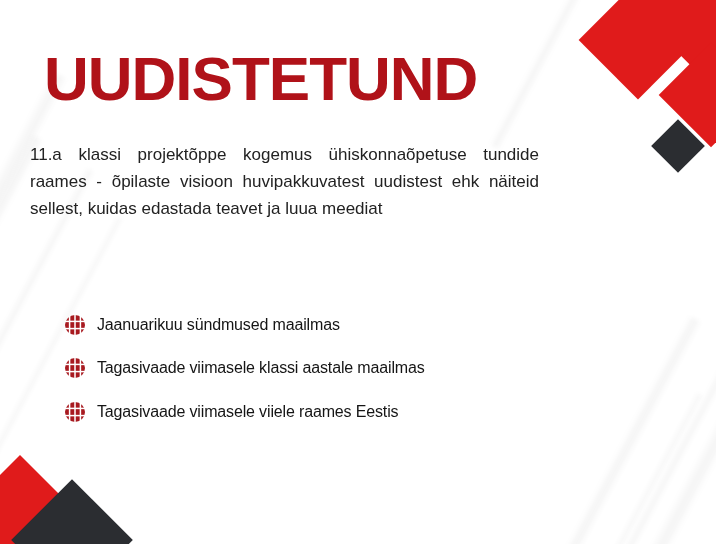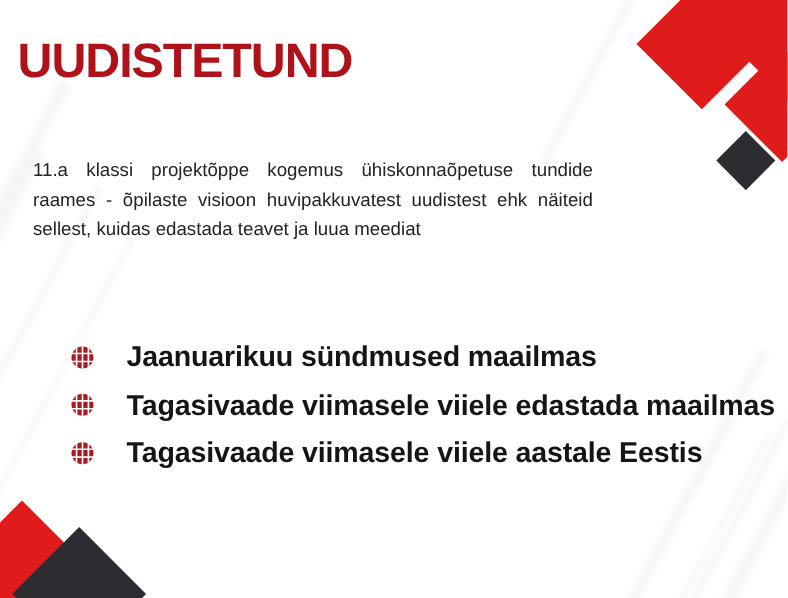--- a/index.html
+++ b/index.html
@@ -59,24 +59,24 @@
   .dia-tr-small { width: 74px;  height: 74px;  left: 674px; top: 58px;  }
   .dia-tr-dark  { width: 38px;  height: 38px;  left: 659px; top: 127px; }
 
   
   .dia-bl-red   { width: 92px;  height: 92px;  left: -26px; top: 474px; }
   .dia-bl-dark  { width: 86px;  height: 86px;  left: 29px;  top: 497px; }
 
   
   #title {
     position: absolute;
-    left: 16px;
+    left: 44px;
     top: 4px;
     z-index: 3;
-    font-size: 44px;
+    font-size: 62px;
     font-weight: 700;
     letter-spacing: -1px;
     line-height: 1.05;
     white-space: nowrap;
   }
 
   
   #intro {
     position: absolute;
     left: 30px;
@@ -105,23 +105,23 @@
   }
   .bullet-icon {
     width: 30px;
     flex: 0 0 30px;
     display: flex;
     align-items: center;
     justify-content: center;
   }
   .bullet-icon svg { display: block; }
   .bullet-label {
-    margin-left: 25px;
-    font-size: 26px;
-    font-weight: 700;
+    margin-left: 7px;
+    font-size: 16px;
+    font-weight: 400;
     color: #151515;
     letter-spacing: -0.15px;
     white-space: nowrap;
   }
 </style>
 </head>
 <body>
 
 <div id="slide" style="background: rgb(255, 255, 255);">
 
@@ -174,33 +174,33 @@
           <circle cx="11" cy="11" r="10" fill="#A81A20"></circle>
           <g stroke="#ffffff" stroke-width="1.5" fill="none">
             <line x1="1" y1="7.4" x2="21" y2="7.4"></line>
             <line x1="1" y1="14.6" x2="21" y2="14.6"></line>
             <line x1="11" y1="1" x2="11" y2="21"></line>
             <line x1="5.6" y1="1.9" x2="5.6" y2="20.1"></line>
             <line x1="16.4" y1="1.9" x2="16.4" y2="20.1"></line>
           </g>
         </svg>
       </span>
-      <span class="bullet-label" style="color: rgb(21, 21, 21);">Tagasivaade viimasele viiele edastada maailmas</span>
+      <span class="bullet-label" style="color: rgb(21, 21, 21);">Tagasivaade viimasele klassi aastale maailmas</span>
     </div>
 
     <div class="bullet-row">
       <span class="bullet-icon">
         <svg width="22" height="22" viewBox="0 0 22 22" aria-hidden="true">
           <circle cx="11" cy="11" r="10" fill="#A81A20"></circle>
           <g stroke="#ffffff" stroke-width="1.5" fill="none">
             <line x1="1" y1="7.4" x2="21" y2="7.4"></line>
             <line x1="1" y1="14.6" x2="21" y2="14.6"></line>
             <line x1="11" y1="1" x2="11" y2="21"></line>
             <line x1="5.6" y1="1.9" x2="5.6" y2="20.1"></line>
             <line x1="16.4" y1="1.9" x2="16.4" y2="20.1"></line>
           </g>
         </svg>
       </span>
-      <span class="bullet-label" style="color: rgb(21, 21, 21);">Tagasivaade viimasele viiele aastale Eestis</span>
+      <span class="bullet-label" style="color: rgb(21, 21, 21);">Tagasivaade viimasele viiele raames Eestis</span>
     </div>
 
   </div>
 </div>
 
 </body></html>

